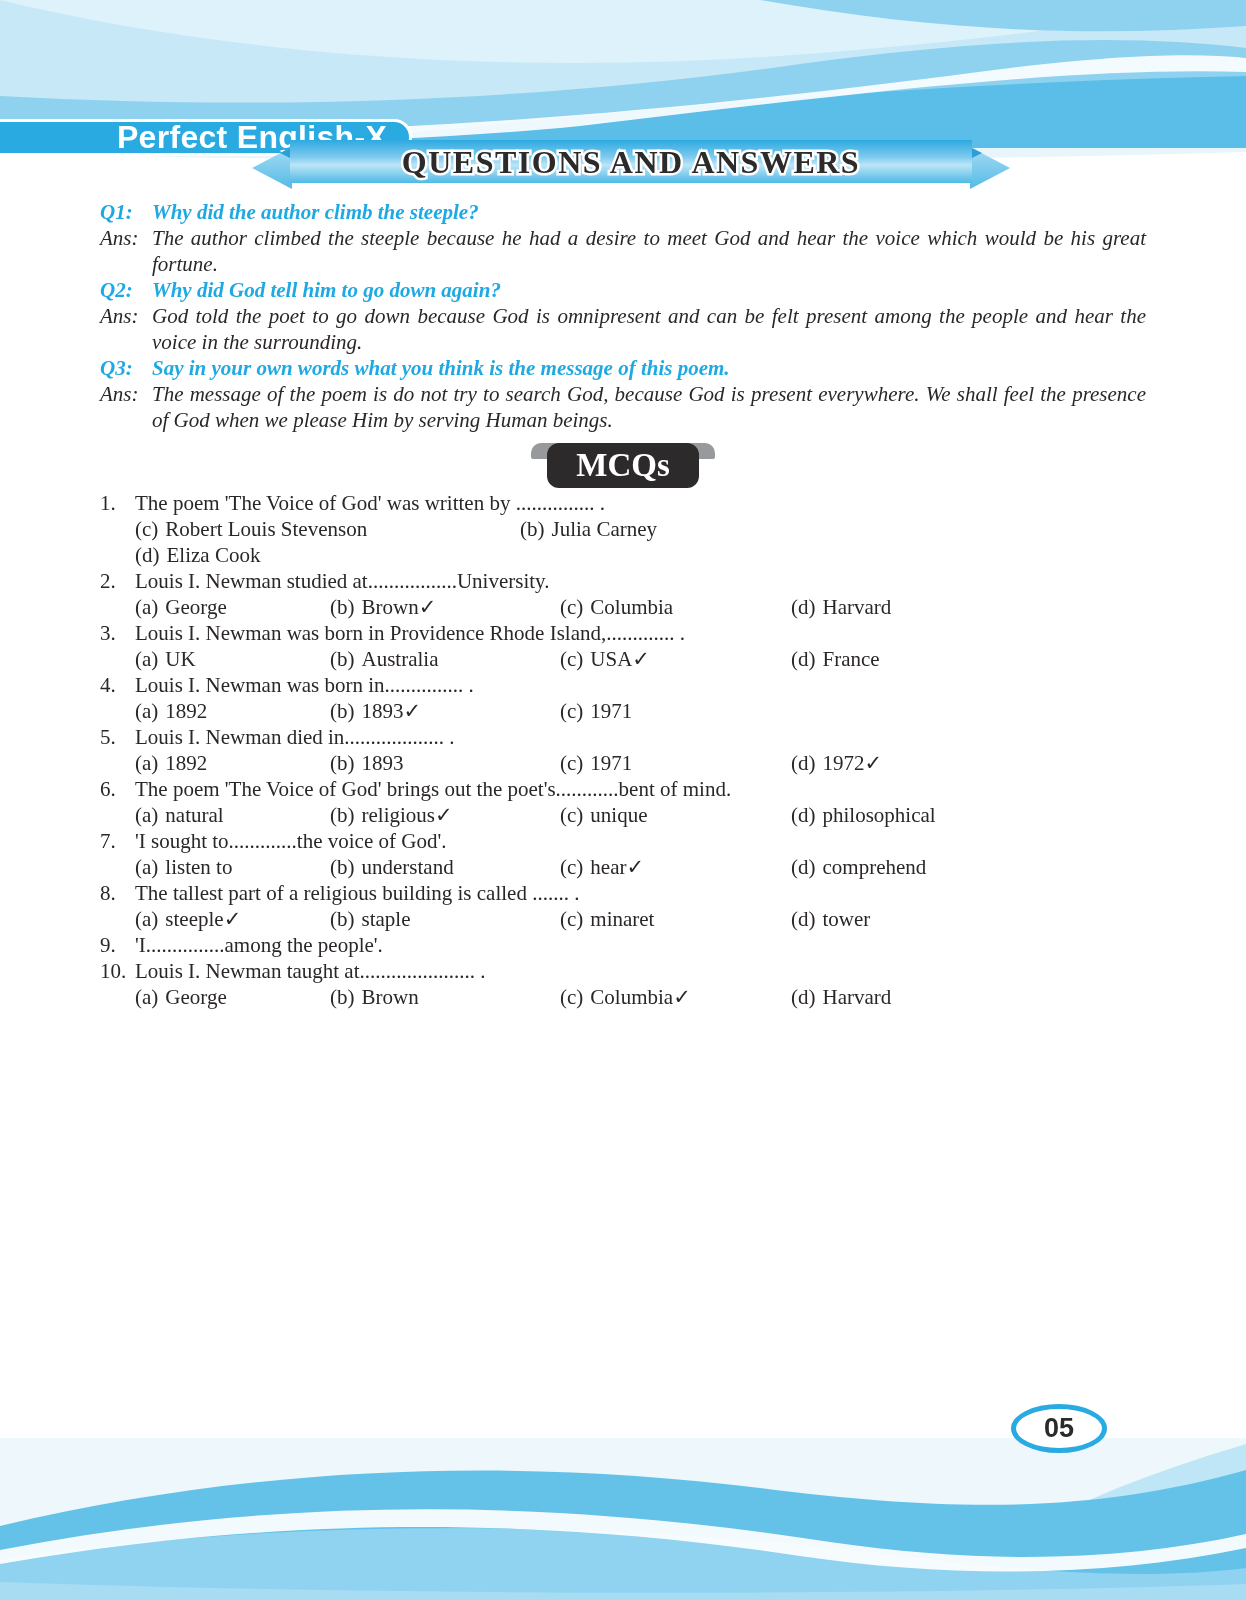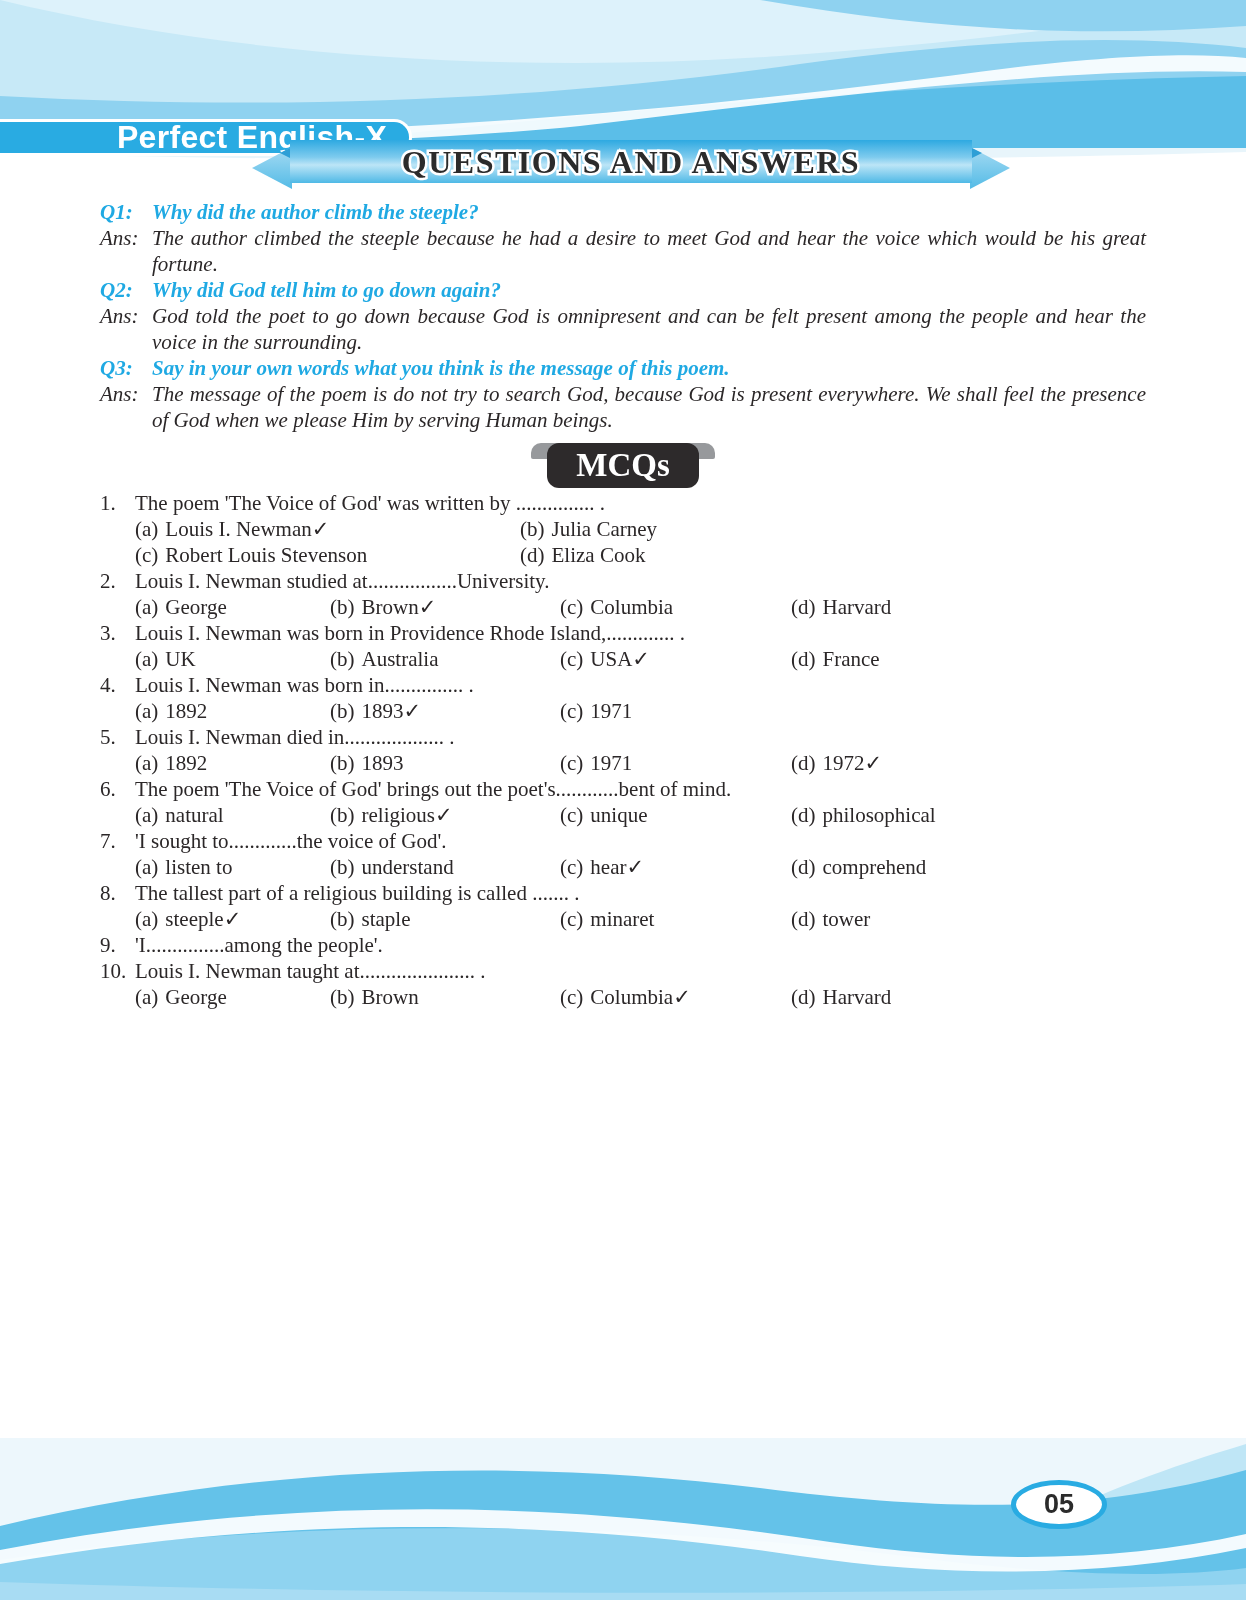--- a/index.html
+++ b/index.html
@@ -44,21 +44,21 @@
   .qt{flex:1;}
   .opts{margin-left:35px;display:grid;}
   .g4{grid-template-columns:175px 210px 211px auto;gap:20px;}
   .g2{grid-template-columns:385px auto;}
   .opt{white-space:nowrap;}
   .ol{margin-right:7px;}
   .tick{font-size:21px;}
   
   .footer{position:absolute;left:0;bottom:0;width:1246px;height:170px;}
   .pagenum{
-    position:absolute;left:1011px;top:1480px;width:96px;height:49px;box-sizing:border-box;
+    position:absolute;left:1011px;top:1404px;width:96px;height:49px;box-sizing:border-box;
     background:#ffffff;border:5px solid #29ABE2;border-radius:50%;z-index:5;
     display:flex;align-items:center;justify-content:center;
     font-family:"Liberation Sans",sans-serif;font-weight:bold;font-size:27px;color:#2B2B2B;
   }
 </style>
 </head>
 <body>
 
 <div class="header">
   <svg class="deco" width="1246" height="196" viewBox="0 0 1246 196" aria-hidden="true">
@@ -134,23 +134,22 @@
 </div>
 
 <div class="mcq-list">
 
   <div class="mcq">
     <div class="row">
       <span class="num">1.</span>
       <span class="qt">The poem 'The Voice of God' was written by ............... .</span>
     </div>
     <div class="opts g2">
-      <span class="opt"><span class="ol">(a)</span><span>Louis I. Newman</span><span class="tick">✓</span></span>
+      <span class="opt"><span class="ol">(c)</span><span>Robert Louis Stevenson</span><span class="tick"></span></span>
       <span class="opt"><span class="ol">(b)</span><span>Julia Carney</span><span class="tick"></span></span>
-      <span class="opt"><span class="ol">(c)</span><span>Robert Louis Stevenson</span><span class="tick"></span></span>
       <span class="opt"><span class="ol">(d)</span><span>Eliza Cook</span><span class="tick"></span></span>
     </div>
   </div>
 
   <div class="mcq">
     <div class="row">
       <span class="num">2.</span>
       <span class="qt">Louis I. Newman studied at.................University.</span>
     </div>
     <div class="opts g4">

